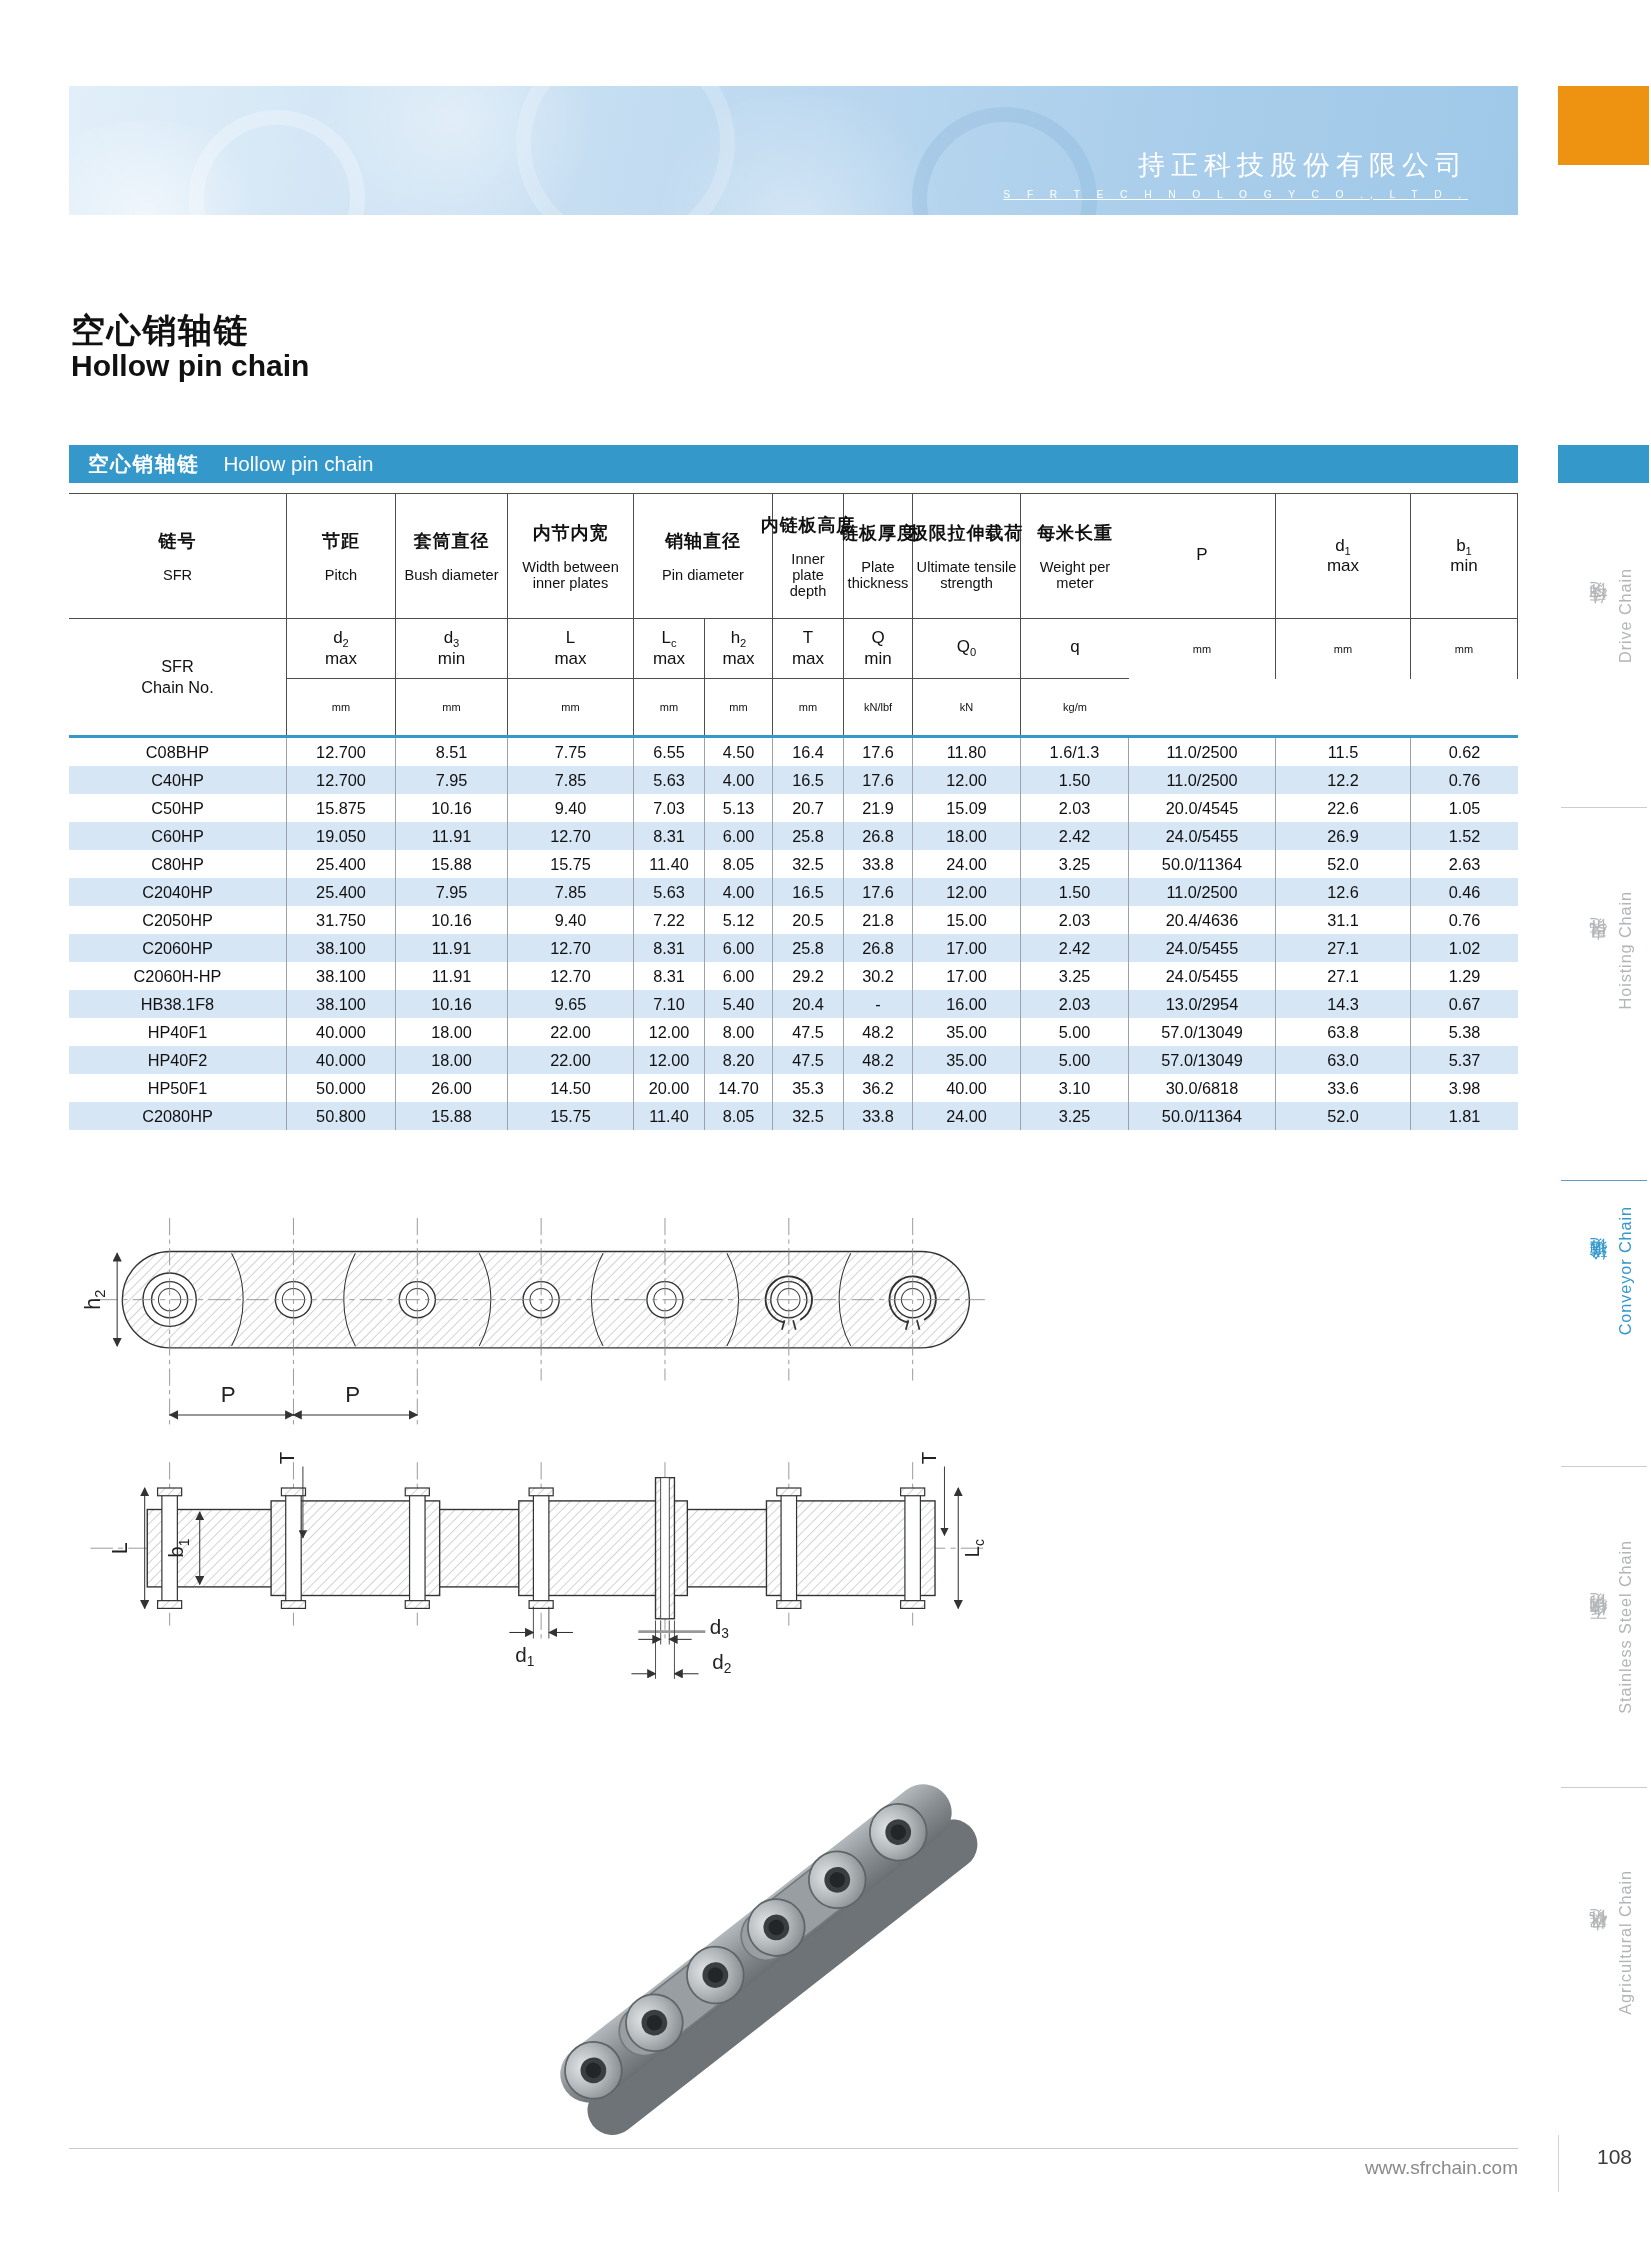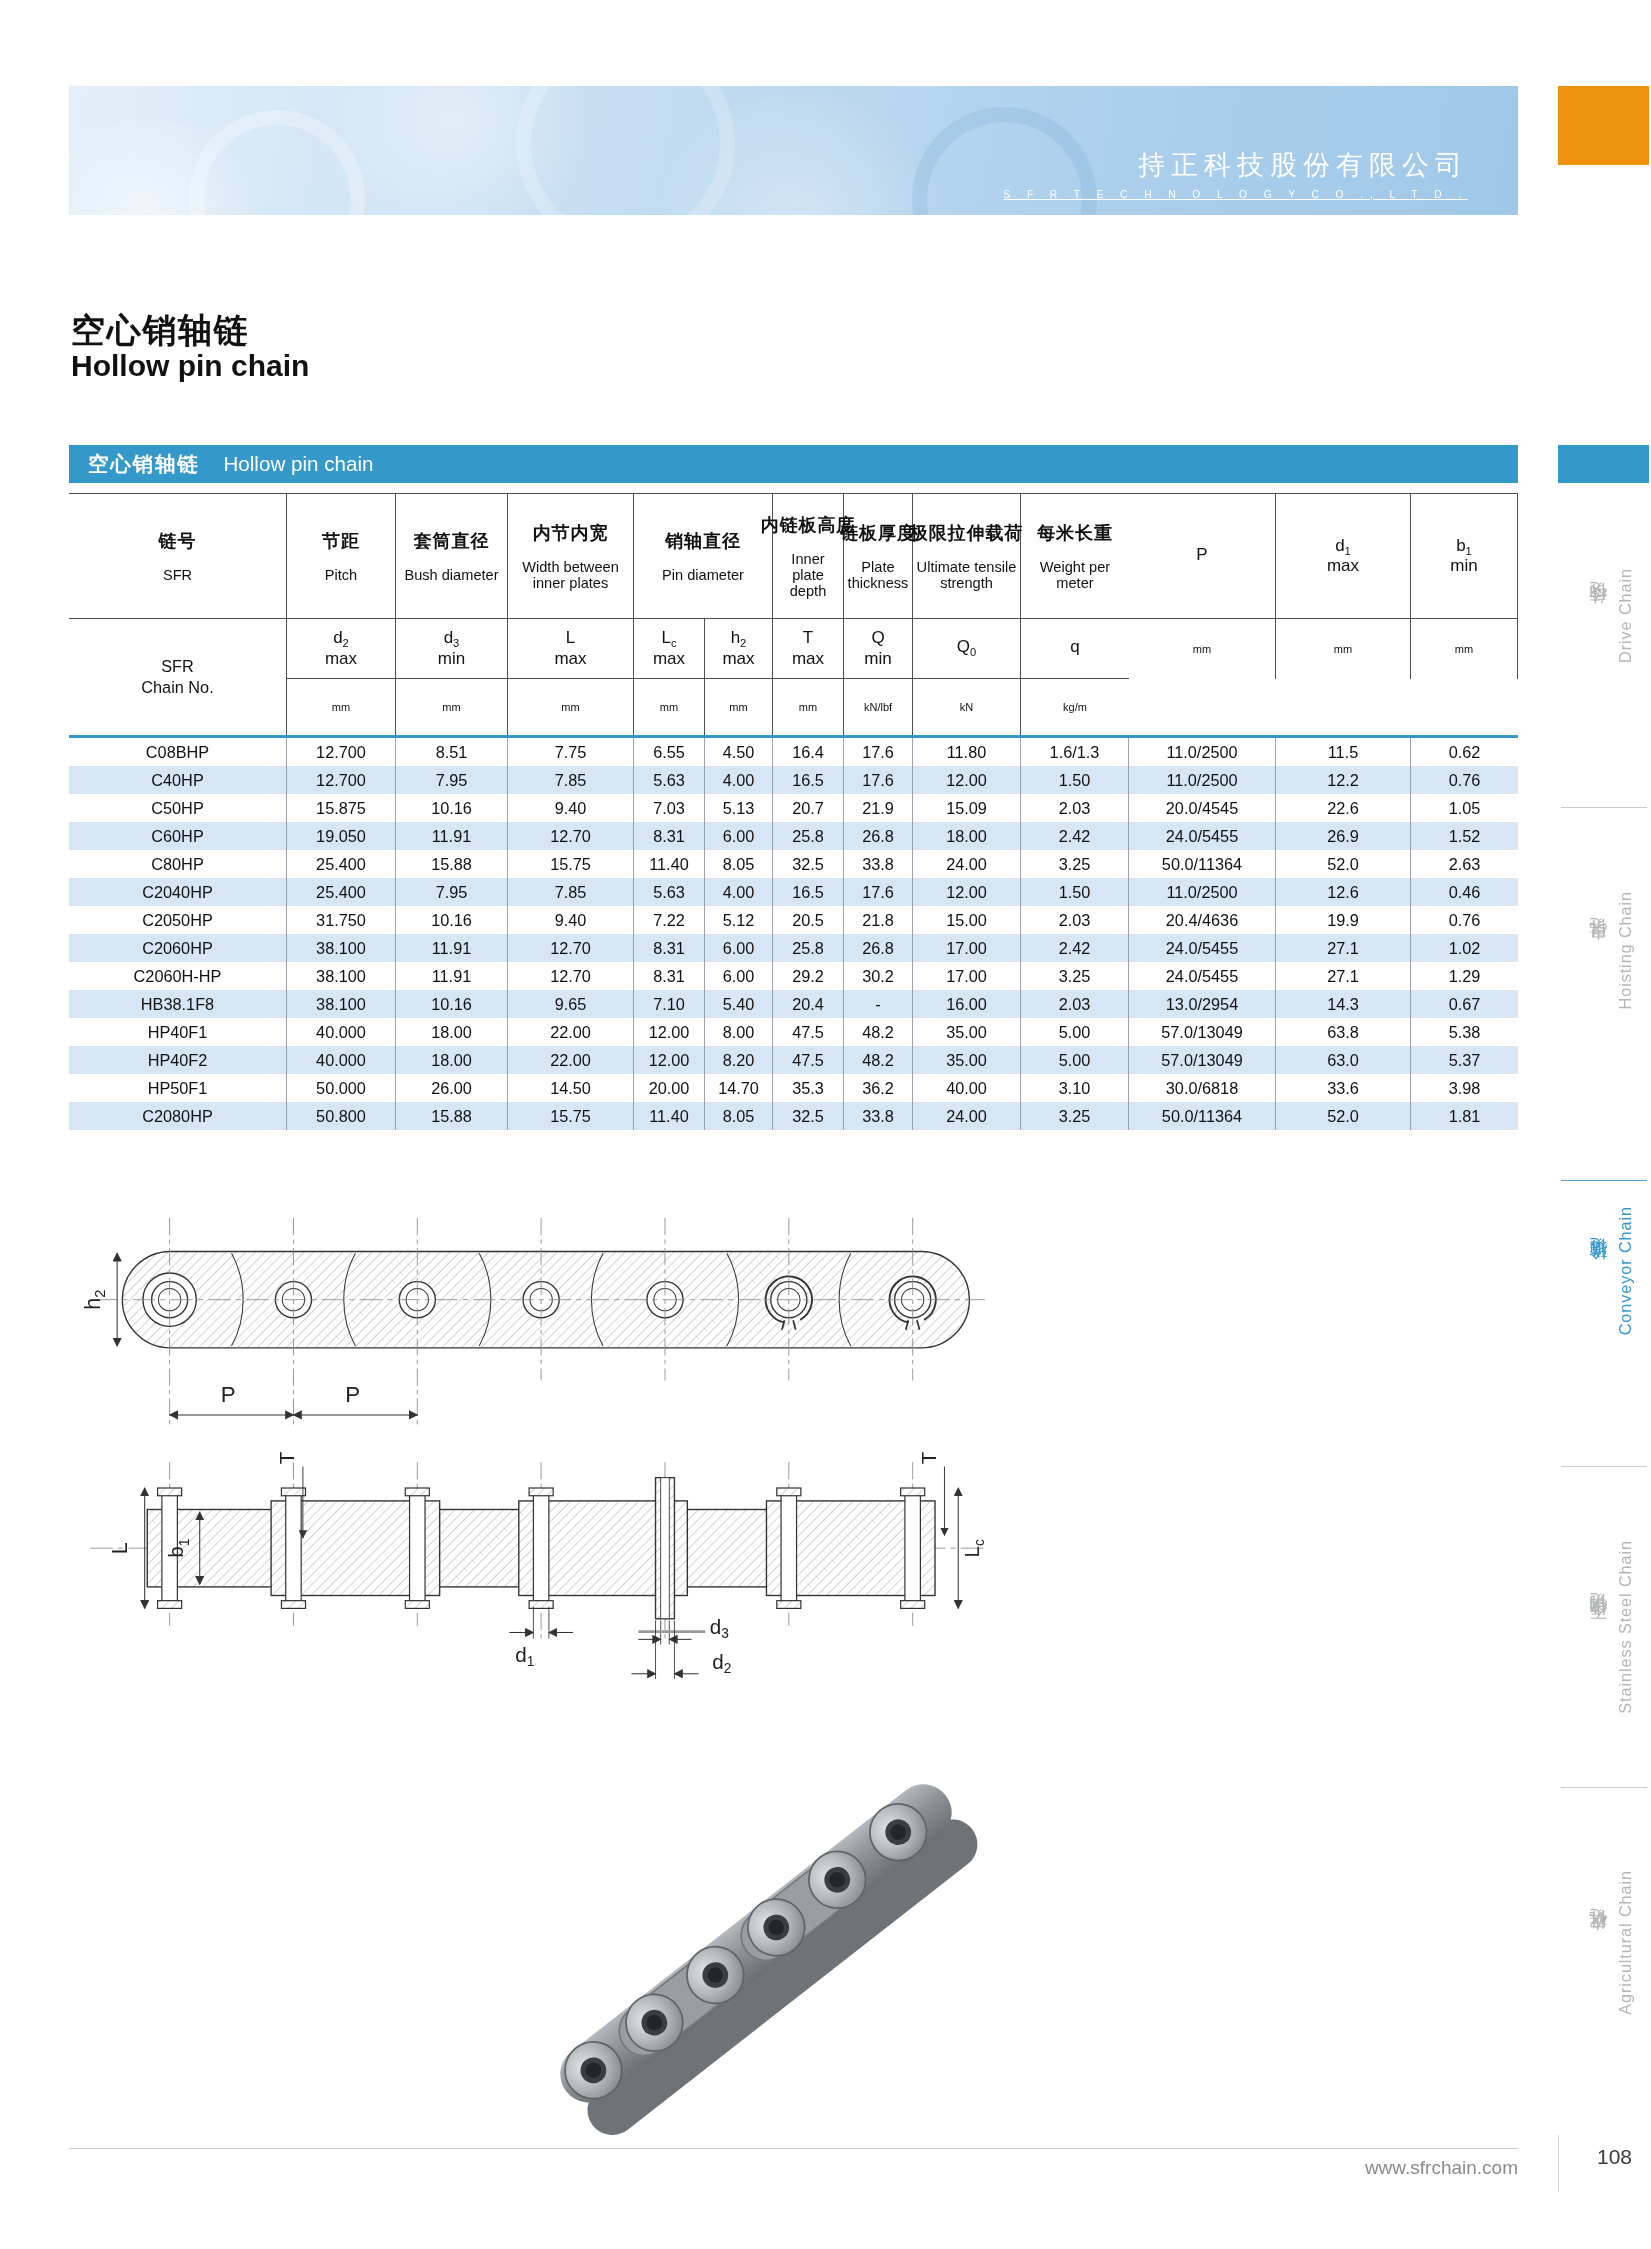--- a/index.html
+++ b/index.html
@@ -300,21 +300,21 @@
       <div class="dcell brl">31.750</div>
       <div class="dcell brl">10.16</div>
       <div class="dcell brl">9.40</div>
       <div class="dcell brl">7.22</div>
       <div class="dcell brl">5.12</div>
       <div class="dcell brl">20.5</div>
       <div class="dcell brl">21.8</div>
       <div class="dcell brl">15.00</div>
       <div class="dcell brl">2.03</div>
       <div class="dcell brl">20.4/4636</div>
-      <div class="dcell brl">19.9</div>
+      <div class="dcell brl">31.1</div>
       <div class="dcell">0.76</div>
       <div class="dcell alt brl">C2060HP</div>
       <div class="dcell alt brl">38.100</div>
       <div class="dcell alt brl">11.91</div>
       <div class="dcell alt brl">12.70</div>
       <div class="dcell alt brl">8.31</div>
       <div class="dcell alt brl">6.00</div>
       <div class="dcell alt brl">25.8</div>
       <div class="dcell alt brl">26.8</div>
       <div class="dcell alt brl">17.00</div>

